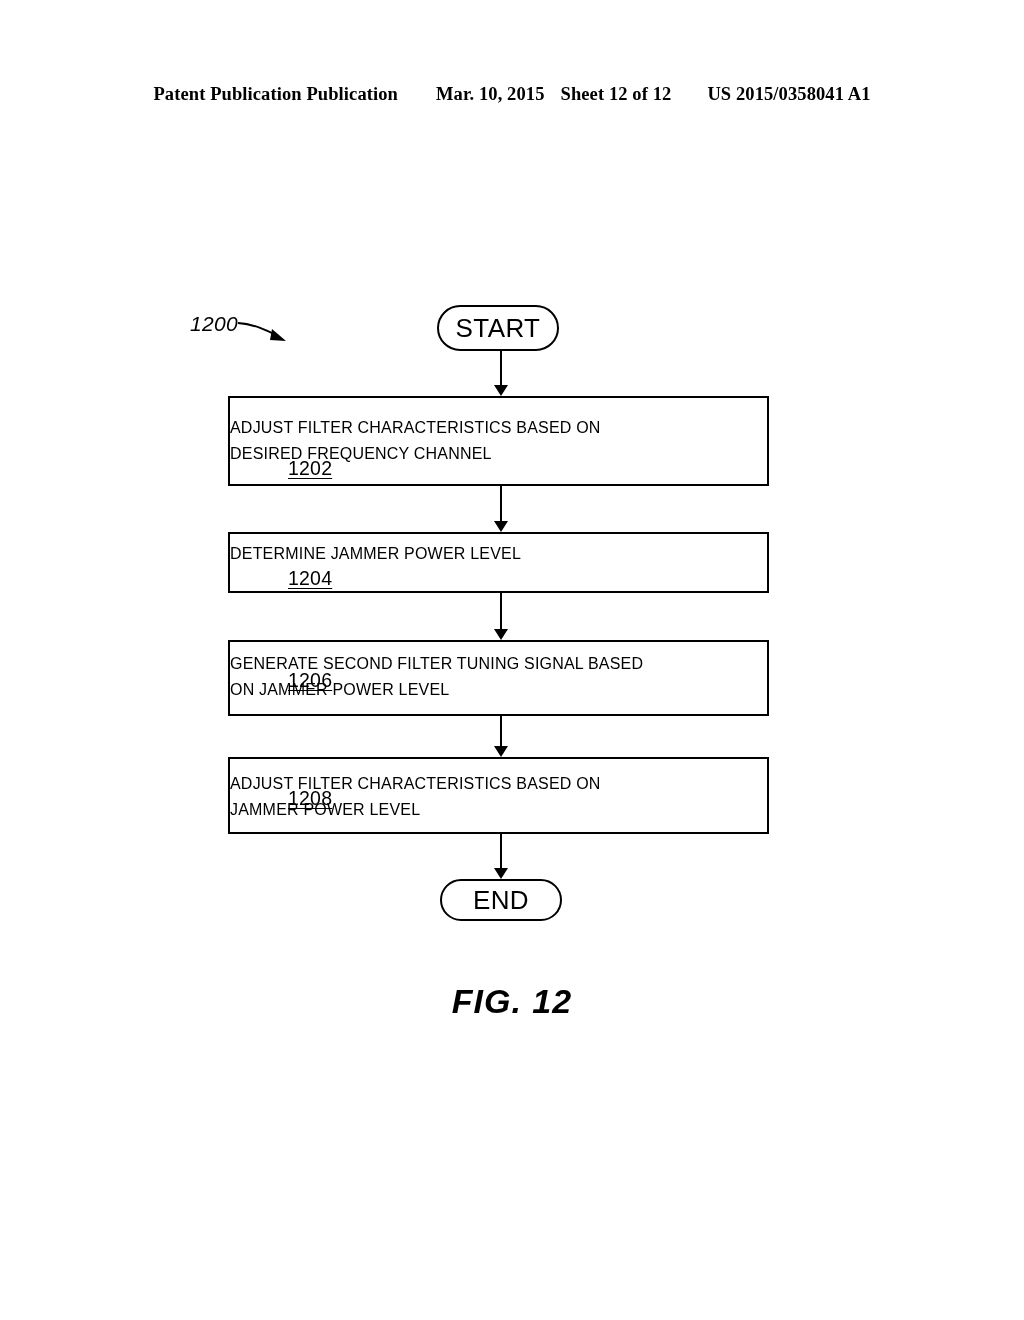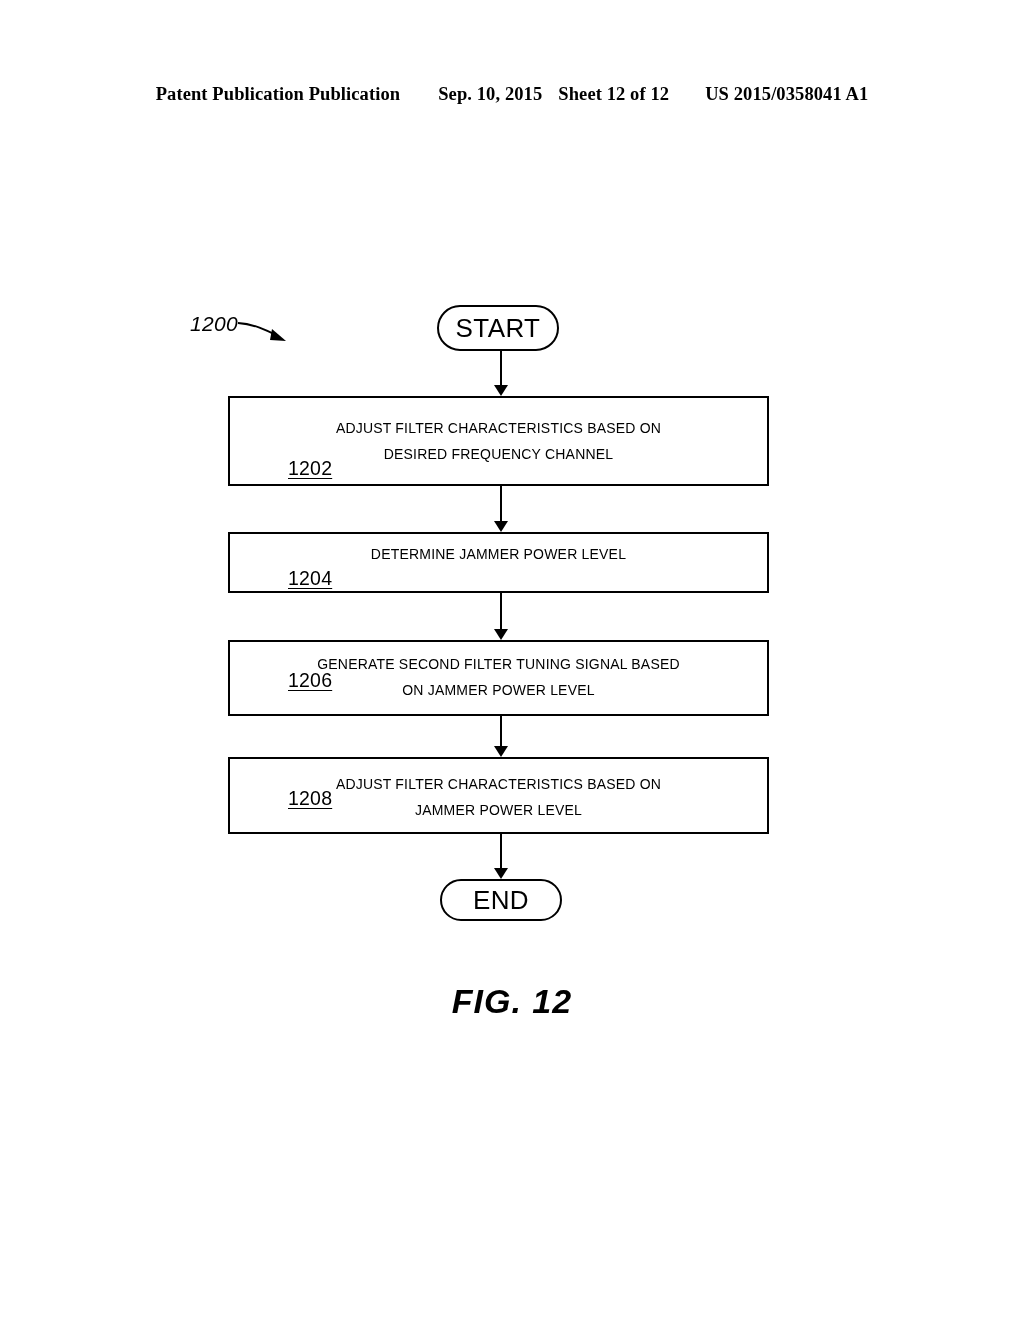--- a/index.html
+++ b/index.html
@@ -80,22 +80,22 @@
   }
   #box-1202 { top: 396px; height: 90px; }
   #box-1204 { top: 532px; height: 61px; padding-left: 44px; }
   #box-1206 { top: 640px; height: 76px; }
   #box-1208 { top: 757px; height: 77px; }
 
   .box-text {
     position: absolute;
     left: 0;
     width: 100%;
-    text-align: center;
-    font-size: 14px;
+    text-align: left;
+    font-size: 16px;
     line-height: 26px;
     letter-spacing: 0.2px;
     white-space: pre-line;
   }
   #box-1202 .box-text { top: 17px; }
   #box-1204 .box-text { top: 7px; }
   #box-1206 .box-text { top: 9px; }
   #box-1208 .box-text { top: 12px; }
 
   .box-ref {
@@ -181,21 +181,21 @@
     font-size: 34px;
     font-weight: bold;
     font-style: italic;
     letter-spacing: 1px;
   }
 </style>
 </head>
 <body>
 
 <div class="page-header">
-  <span class="seg">Patent Publication Publication</span><span class="hdr-gap-1"></span><span class="seg">Sep. 10, 2015</span><span class="hdr-gap-2"></span><span class="seg">Sheet 12 of 12</span><span class="hdr-gap-3"></span><span class="seg">US 2015/0358041 A1</span>
+  <span class="seg">Patent Publication Publication</span><span class="hdr-gap-1"></span><span class="seg">Mar. 10, 2015</span><span class="hdr-gap-2"></span><span class="seg">Sheet 12 of 12</span><span class="hdr-gap-3"></span><span class="seg">US 2015/0358041 A1</span>
 </div>
 
 <div class="figure">
 
   <div class="fig-ref">1200</div>
   <svg class="leader-svg" viewBox="0 0 60 36">
     <path d="M2,11 C18,12 30,18 42,24" stroke="#000" stroke-width="2" fill="none"></path>
     <polygon points="36,17 50,29 34,28" fill="#000"></polygon>
   </svg>
 

